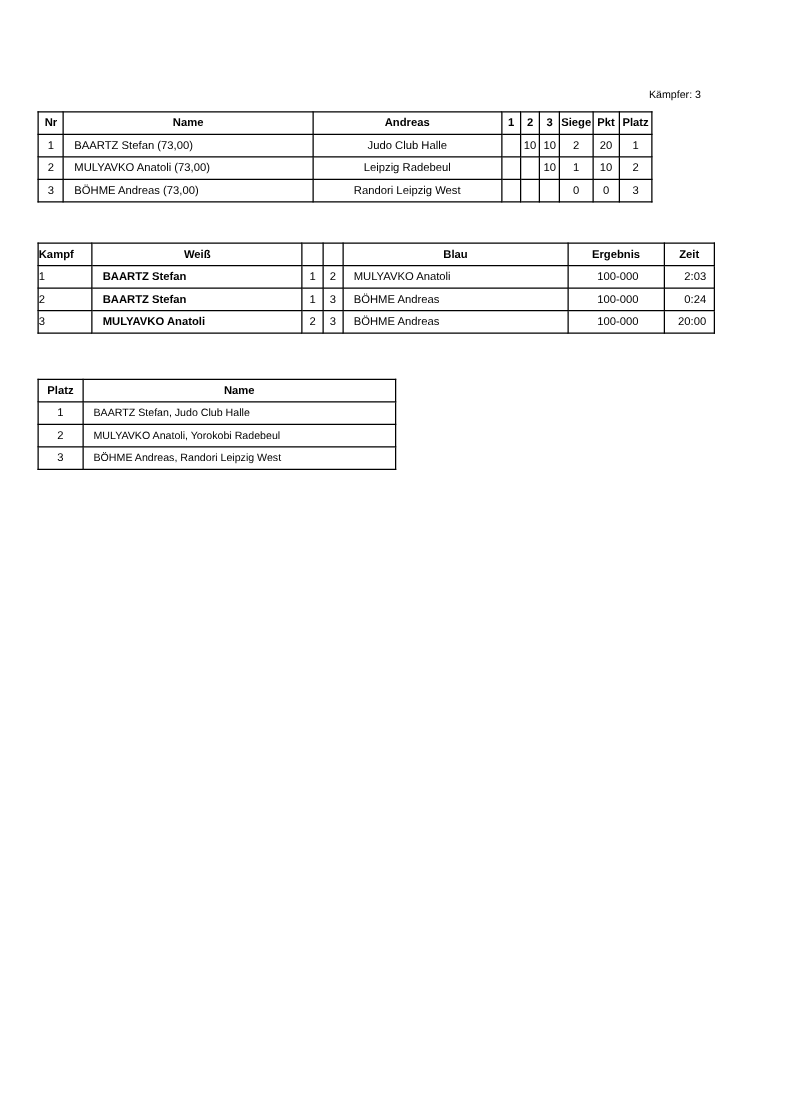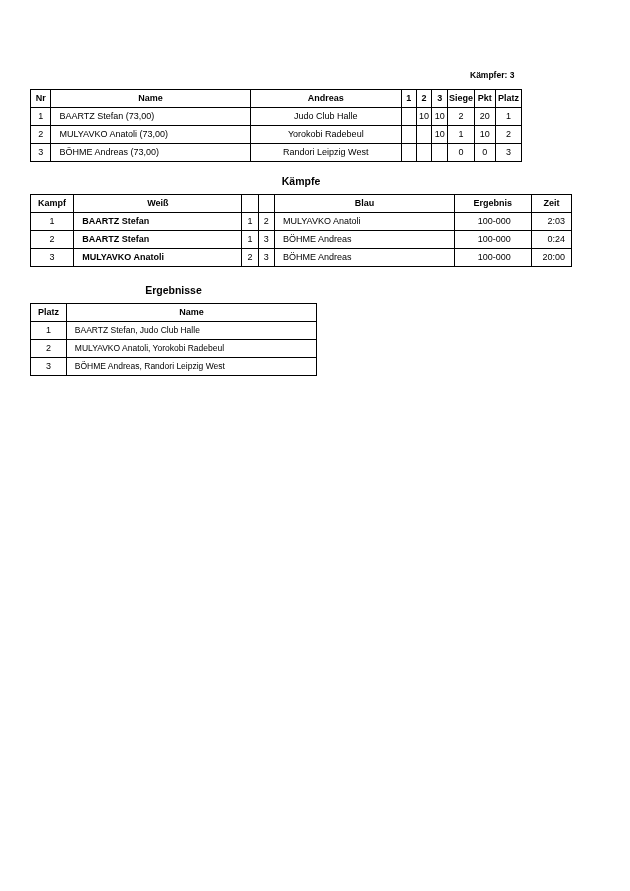--- a/index.html
+++ b/index.html
@@ -40,23 +40,23 @@
     top: 70px;
     left: 30px;
     width: 492px;
     margin-top: 48px;
   }
   .kaempfer-count {
     position: absolute;
     top: 70px;
     left: 470px;
     width: 140px;
-    text-align: left;
+    text-align: center;
     font-size: 8.5px;
-    font-weight: bold;
+    font-weight: normal;
   }
   .kaempfe-heading {
     top: 175px;
     left: 30px;
     width: 542px;
   }
   .ergebnisse-heading {
     top: 284px;
     left: 30px;
     width: 287px;
@@ -98,21 +98,21 @@
   #kaempfer-table th.c-siege, #kaempfer-table td.c-siege { width: 26px; text-align: center; }
   #kaempfer-table th.c-pkt, #kaempfer-table td.c-pkt { width: 22px; text-align: center; }
   #kaempfer-table th.c-platz, #kaempfer-table td.c-platz { width: 26px; text-align: center; }
 
   
   #kaempfe-table {
     top: 194px;
     left: 30px;
     width: 542px;
   }
-  #kaempfe-table th.k-kampf, #kaempfe-table td.k-kampf { width: 46px; text-align: center; }
+  #kaempfe-table th.k-kampf, #kaempfe-table td.k-kampf { width: 46px; text-align: left; }
   #kaempfe-table th.k-weiss { width: 180px; text-align: center; }
   #kaempfe-table td.k-weiss { width: 180px; text-align: left; padding-left: 8px; font-weight: bold; }
   #kaempfe-table th.k-n, #kaempfe-table td.k-n { width: 18px; text-align: center; }
   #kaempfe-table th.k-blau { width: 196px; text-align: center; }
   #kaempfe-table td.k-blau { width: 196px; text-align: left; padding-left: 8px; }
   #kaempfe-table th.k-erg { width: 62px; text-align: center; }
   #kaempfe-table td.k-erg { width: 62px; text-align: right; padding-right: 20px; }
   #kaempfe-table th.k-zeit { width: 36px; text-align: center; }
   #kaempfe-table td.k-zeit { width: 36px; text-align: right; padding-right: 6px; }
 
@@ -157,21 +157,21 @@
         <td class="c-m"></td>
         <td class="c-m">10</td>
         <td class="c-m">10</td>
         <td class="c-siege">2</td>
         <td class="c-pkt">20</td>
         <td class="c-platz">1</td>
       </tr>
       <tr>
         <td class="c-nr">2</td>
         <td class="c-name">MULYAVKO Anatoli  (73,00)</td>
-        <td class="c-verein">Yorokobi Radebeul</td>
+        <td class="c-verein">Leipzig Radebeul</td>
         <td class="c-m"></td>
         <td class="c-m"></td>
         <td class="c-m">10</td>
         <td class="c-siege">1</td>
         <td class="c-pkt">10</td>
         <td class="c-platz">2</td>
       </tr>
       <tr>
         <td class="c-nr">3</td>
         <td class="c-name">BÖHME Andreas  (73,00)</td>
@@ -179,21 +179,20 @@
         <td class="c-m"></td>
         <td class="c-m"></td>
         <td class="c-m"></td>
         <td class="c-siege">0</td>
         <td class="c-pkt">0</td>
         <td class="c-platz">3</td>
       </tr>
     </tbody>
   </table>
 
-  <div class="section-heading kaempfe-heading">Kämpfe</div>
 
   <table class="grid" id="kaempfe-table">
     <thead>
       <tr>
         <th class="k-kampf">Kampf</th>
         <th class="k-weiss">Weiß</th>
         <th class="k-n"></th>
         <th class="k-n"></th>
         <th class="k-blau">Blau</th>
         <th class="k-erg">Ergebnis</th>
@@ -224,21 +223,20 @@
         <td class="k-weiss">MULYAVKO Anatoli</td>
         <td class="k-n">2</td>
         <td class="k-n">3</td>
         <td class="k-blau">BÖHME Andreas</td>
         <td class="k-erg">100-000</td>
         <td class="k-zeit">20:00</td>
       </tr>
     </tbody>
   </table>
 
-  <div class="section-heading ergebnisse-heading">Ergebnisse</div>
 
   <table class="grid" id="ergebnisse-table">
     <thead>
       <tr>
         <th class="e-platz">Platz</th>
         <th class="e-name">Name</th>
       </tr>
     </thead>
     <tbody>
       <tr>

